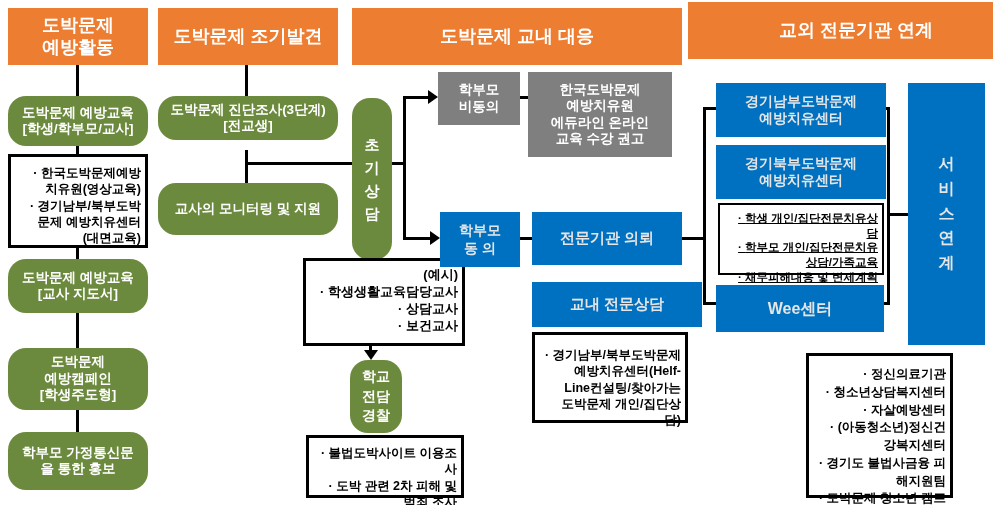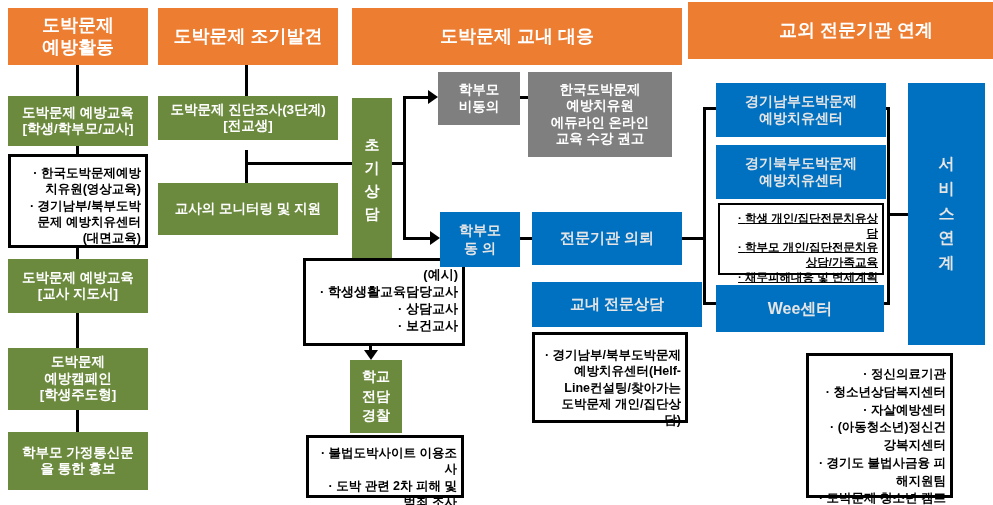--- a/index.html
+++ b/index.html
@@ -6,21 +6,21 @@
   html,body { background:#ffffff; }
   body { font-family:"Liberation Sans","DejaVu Sans",sans-serif; }
   #stage {
     position:relative; width:993px; height:505px; background:#ffffff;
     overflow:hidden; font-weight:bold; color:#000;
   }
   .box { position:absolute; display:flex; align-items:center; justify-content:center;
          text-align:center; line-height:1.22; }
   .lbl { white-space:pre-line; }
   .orange { background:#ED7D31; color:#fff; font-size:18px; }
-  .green  { background:#6B8A3E; color:#fff; font-size:13.5px; }
+  .green  { background:#6B8A3E; color:#fff; font-size:13.5px;border-radius:18px; }
   .blue   { background:#0070C0; color:#e5e5e5; font-size:14px; }
   .gray   { background:#7F7F7F; color:#fff; font-size:13.5px; }
   .whitebox { position:absolute; background:#fff; border:3px solid #000;
               color:#000; font-size:12.5px; text-align:right; line-height:1.3;
               padding:8px 4px 4px 6px; }
   .whitebox .item { padding-left:12px; text-indent:-9px; }
   .whitebox .item::before { content:"· "; }
   .vert { font-size:15px; line-height:1.55; }
   .line { position:absolute; background:#000; }
   .arrow-right { position:absolute; width:0; height:0;

